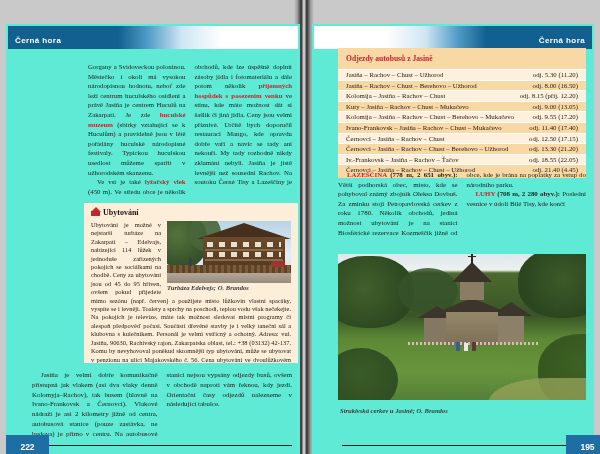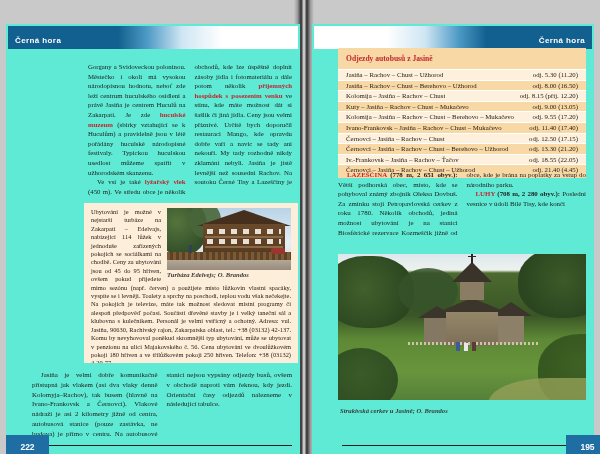--- a/index.html
+++ b/index.html
@@ -111,20 +111,23 @@
   <div class="hdr hdr-left">
     <span class="t">Černá hora</span>
   </div>
 
   <div class="twocol intro">
     <p><span>Gorgany a Svidoveckou poloninou. Městečko i okolí má vysokou národopisnou hodnotu, neboť zde leží centrum huculského osídlení a právě Jasiňa je centrem Huculů na Zakarpatí. Je zde </span><span class="red">huculské muzeum</span><span> (sbírky vztahující se k Huculům) a pravidelně jsou v létě pořádány huculské národopisné festivaly. Typickou huculskou usedlost můžeme spatřit v užhorodském skanzenu.</span></p>
     <p class="ind"><span>Ve vsi je také </span><span class="red">lyžařský vlek</span><span> (450 m). Ve středu obce je několik obchodů, kde lze úspěšně doplnit zásoby jídla i fotomateriálu a dále potom několik </span><span class="red">příjemných hospůdek s posezením venku</span><span> ve stínu, kde máte možnost dát si šašlik či jiná jídla. Ceny jsou velmi příznivé. Určitě bych doporučil restauraci Mango, kde opravdu dobře vaří a navíc se tady ani nekouří. My tady rozhodně nikdy zklamáni nebyli. Jasiňa je jistě levnější než sousední Rachov. Na soutoku Černé Tisy a Lazeščiny je malá říční pláž, kde v létě plave omladina z celého okolí.</span></p>
   </div>
 
   <div class="box">
+    <div class="box-head">
+      <span class="house-ico"></span><span>Ubytování</span>
+    </div>
     <div class="photo-float">
       <div class="photo photo-a">
         <div class="pa-tree"></div>
         <div class="pa-tree2"></div>
         <div class="pa-roof"></div>
         <div class="pa-bldg"></div>
         <div class="pa-winrow1"></div>
         <div class="pa-winrow2"></div>
         <div class="pa-balc"></div>
         <div class="pa-balc2"></div>

